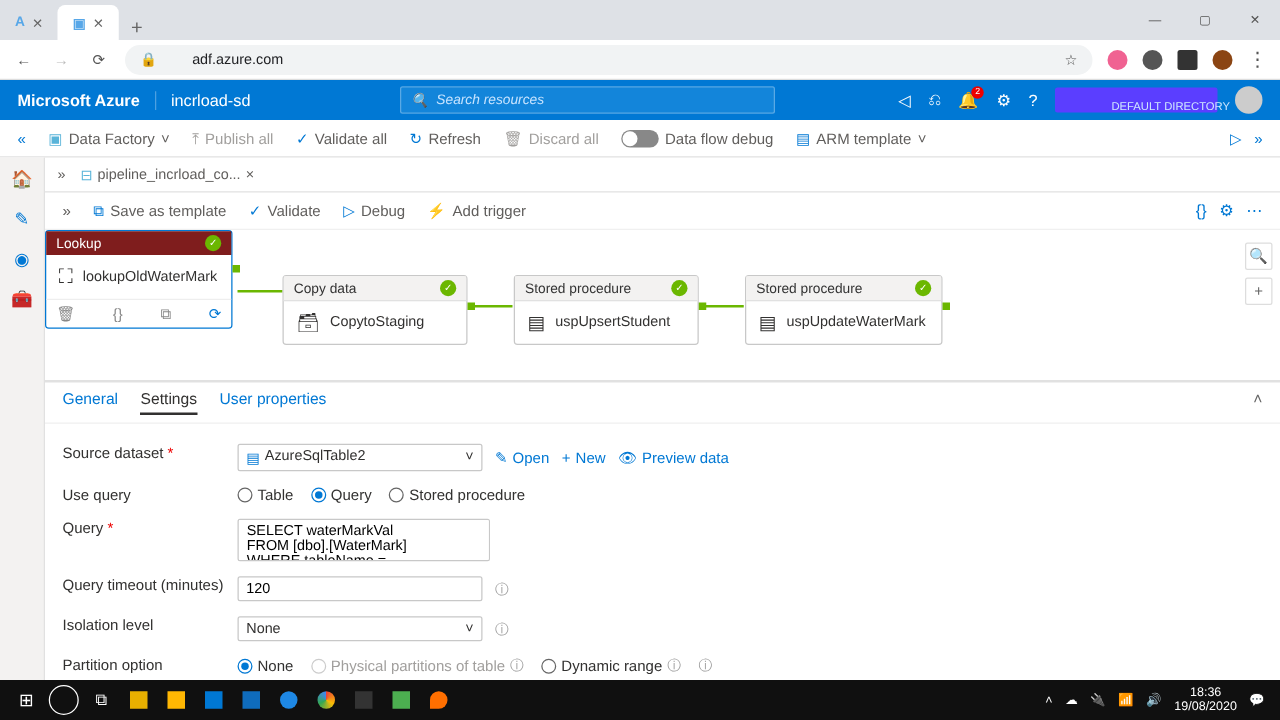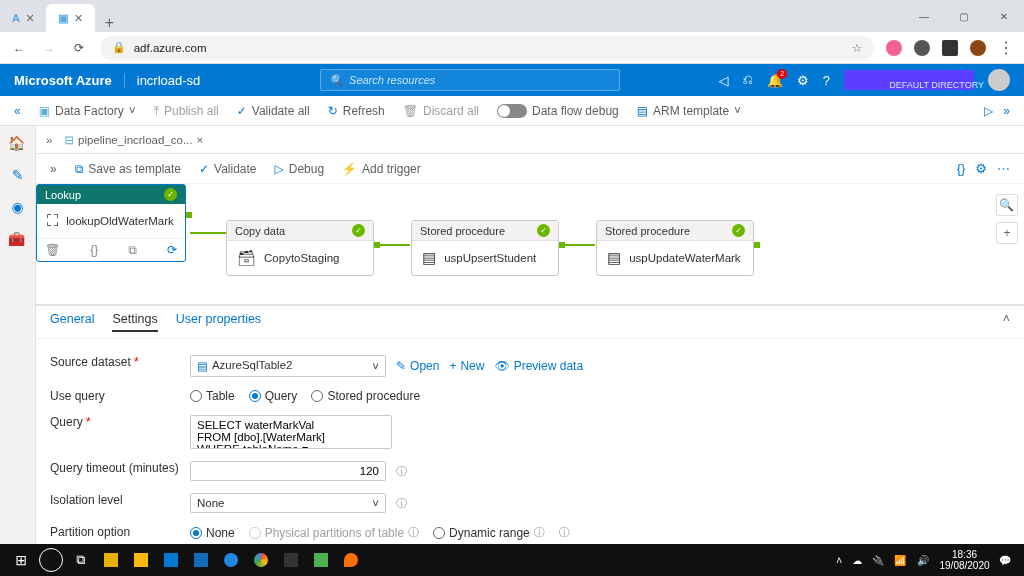--- a/index.html
+++ b/index.html
@@ -43,21 +43,21 @@
 .tab-strip { height: 28px; display: flex; align-items: center; padding: 0 10px; border-bottom: 1px solid #e1e1e1; font-size: 11.5px; color: #605e5c; gap: 6px; }
 .tab-strip .pipe-tab { display: flex; align-items: center; gap: 4px; padding: 0 6px; }
 
 .toolbar2 { height: 30px; display: flex; align-items: center; padding: 0 14px; gap: 18px; font-size: 12px; color: #605e5c; border-bottom: 1px solid #f0f0f0; }
 .tb2-item { display: flex; align-items: center; gap: 5px; cursor: pointer; }
 .tb2-right { margin-left: auto; display: flex; gap: 10px; color: #0078d4; font-size: 13px; align-items: center; }
 
 .canvas { height: 120px; position: relative; padding: 6px 14px; }
 .activity { position: absolute; background: #fff; border: 1px solid #c8c8c8; border-radius: 3px; font-size: 11.5px; }
 .act-selected { border: 1.5px solid #0078d4; }
-.act-header { background: #0f766e; color: #fff; padding: 3px 8px; font-size: 11px; display: flex; align-items: center; justify-content: space-between; }
+.act-header { background: #7f1d1d; color: #fff; padding: 3px 8px; font-size: 11px; display: flex; align-items: center; justify-content: space-between; }
 .act-header.light { background: #f3f2f1; color: #333; border-bottom: 1px solid #e1e1e1; }
 .act-body { padding: 8px 10px; display: flex; align-items: center; gap: 8px; }
 .act-footer { padding: 4px 8px; display: flex; gap: 10px; color: #888; font-size: 12px; border-top: 1px solid #eee; justify-content: space-between; }
 .check-circle { width: 13px; height: 13px; border-radius: 50%; background: #6bb700; color: #fff; font-size: 8px; display: flex; align-items: center; justify-content: center; }
 .connector { position: absolute; height: 2px; background: #6bb700; }
 .conn-dot { width: 6px; height: 6px; background: #6bb700; position: absolute; }
 
 .right-tools { position: absolute; right: 6px; top: 10px; display: flex; flex-direction: column; gap: 6px; }
 .right-tool { width: 22px; height: 22px; border: 1px solid #ddd; border-radius: 2px; display: flex; align-items: center; justify-content: center; color: #666; font-size: 12px; background: #fff; }
 
@@ -67,21 +67,21 @@
 .prop-tab.active { color: #323130; border-bottom: 2px solid #323130; }
 .collapse-arrow { margin-left: auto; color: #666; }
 
 .form-rows { padding: 10px 14px; }
 .form-row { display: flex; align-items: flex-start; padding: 6px 0; font-size: 12px; }
 .form-label { width: 140px; color: #323130; }
 .req { color: #e00; }
 .form-control { display: flex; align-items: center; gap: 10px; }
 .select, .text-input, .textarea { border: 1px solid #c8c8c8; border-radius: 2px; padding: 3px 6px; font-size: 11.5px; background: #fff; }
 .select { width: 196px; display: flex; justify-content: space-between; align-items: center; }
-.text-input { width: 196px; text-align: right; }
+.text-input { width: 196px; }
 .textarea { width: 202px; height: 34px; resize: none; font-family: inherit; overflow-y: scroll; }
 .link-action { color: #0078d4; display: flex; align-items: center; gap: 4px; cursor: pointer; }
 .radio-group { display: flex; gap: 14px; align-items: center; }
 .radio { display: flex; align-items: center; gap: 4px; }
 .radio-btn { width: 12px; height: 12px; border: 1px solid #666; border-radius: 50%; display: flex; align-items: center; justify-content: center; }
 .radio-btn.checked { border-color: #0078d4; }
 .radio-btn.checked::after { content: ''; width: 6px; height: 6px; background: #0078d4; border-radius: 50%; }
 .info-icon { color: #999; font-size: 11px; }
 .disabled-text { color: #a19f9d; }
 
@@ -113,21 +113,21 @@
     <div class="win-btn">✕</div>
   </div>
 </div>
 
 <div class="addr-bar">
   <div class="nav-btn">←</div>
   <div class="nav-btn" style="color:#bbb;">→</div>
   <div class="nav-btn">⟳</div>
   <div class="url-field">
     <span class="lock">🔒</span>
-    <span style="color:#202124;">adf.azure.com</span>
+    <span style="color:#202124;margin-left:20px;">adf.azure.com</span>
     <span style="margin-left:auto;">☆</span>
   </div>
   <div class="ext-icons">
     <div class="ext-icon" style="background:#f06292;"></div>
     <div class="ext-icon" style="background:#555;"></div>
     <div class="ext-icon" style="background:#333;border-radius:2px;"></div>
     <div class="ext-icon" style="background:#8b4513;"></div>
     <div style="font-size:16px;color:#555;">⋮</div>
   </div>
 </div>

